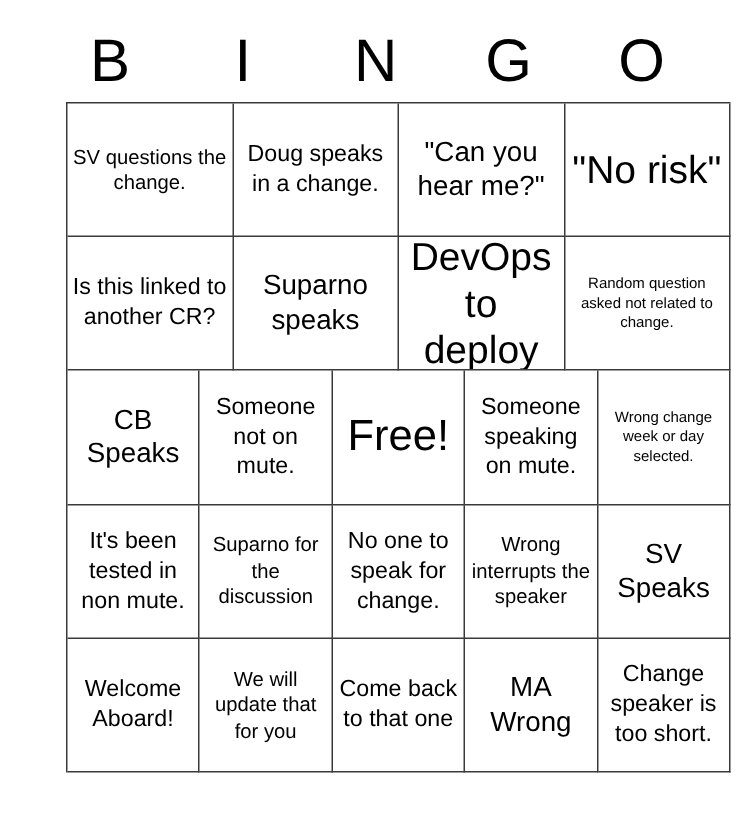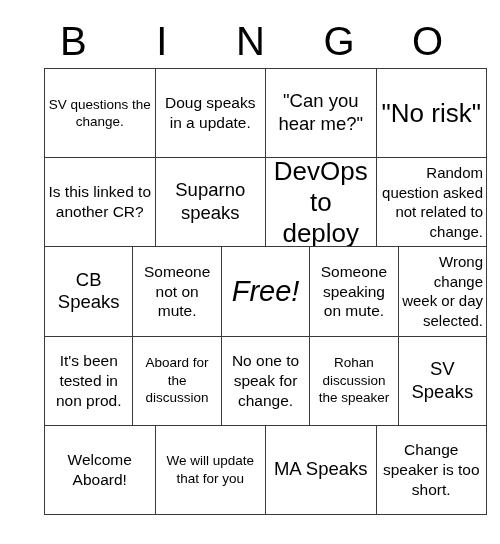--- a/index.html
+++ b/index.html
@@ -65,26 +65,26 @@
     text-align: center;
     padding: 2px 3px;
     overflow: hidden;
   }
   .cell span {
     display: block;
     width: 100%;
   }
 
   
-  .sz-xs  span { font-size: 15px; line-height: 1.30; text-align: right; }
+  .sz-xs  span { font-size: 10px; line-height: 1.30; }
   .sz-s   span { font-size: 13.5px; line-height: 1.30; }
   .sz-m   span { font-size: 15.5px; line-height: 1.28; }
   .sz-l   span { font-size: 18.5px; line-height: 1.24; }
   .sz-xl  span { font-size: 26px;   line-height: 1.18; }
-  .sz-xxl span { font-size: 29px;   line-height: 1.15; font-style: italic; }
+  .sz-xxl span { font-size: 29px;   line-height: 1.15; }
 </style>
 </head>
 <body>
 
 <div id="card">
 
   <div class="header-row">
     <div class="header-cell">
         <span>B</span>
       </div>
@@ -102,21 +102,21 @@
       </div>
   </div>
 
   <div class="grid">
 
     <div class="grid-row">
       <div class="cell sz-s">
           <span>SV questions the change.</span>
         </div>
       <div class="cell sz-m">
-          <span>Doug speaks in a update.</span>
+          <span>Doug speaks in a change.</span>
         </div>
       <div class="cell sz-l">
           <span>"Can you hear me?"</span>
         </div>
       <div class="cell sz-xl">
           <span>"No risk"</span>
         </div>
     </div>
 
     <div class="grid-row">
@@ -147,45 +147,48 @@
       <div class="cell sz-m">
           <span>Someone speaking on mute.</span>
         </div>
       <div class="cell sz-xs">
           <span>Wrong change week or day selected.</span>
         </div>
     </div>
 
     <div class="grid-row">
       <div class="cell sz-m">
-          <span>It's been tested in non prod.</span>
+          <span>It's been tested in non mute.</span>
         </div>
       <div class="cell sz-s">
-          <span>Aboard for the discussion</span>
+          <span>Suparno for the discussion</span>
         </div>
       <div class="cell sz-m">
           <span>No one to speak for change.</span>
         </div>
       <div class="cell sz-s">
-          <span>Rohan discussion the speaker</span>
+          <span>Wrong interrupts the speaker</span>
         </div>
       <div class="cell sz-l">
           <span>SV Speaks</span>
         </div>
     </div>
 
     <div class="grid-row">
       <div class="cell sz-m">
           <span>Welcome Aboard!</span>
         </div>
       <div class="cell sz-s">
           <span>We will update that for you</span>
         </div>
+      <div class="cell sz-m">
+          <span>Come back to that one</span>
+        </div>
       <div class="cell sz-l">
-          <span>MA Speaks</span>
+          <span>MA Wrong</span>
         </div>
       <div class="cell sz-m">
           <span>Change speaker is too short.</span>
         </div>
     </div>
 
   </div>
 </div>
 
 </body></html>

